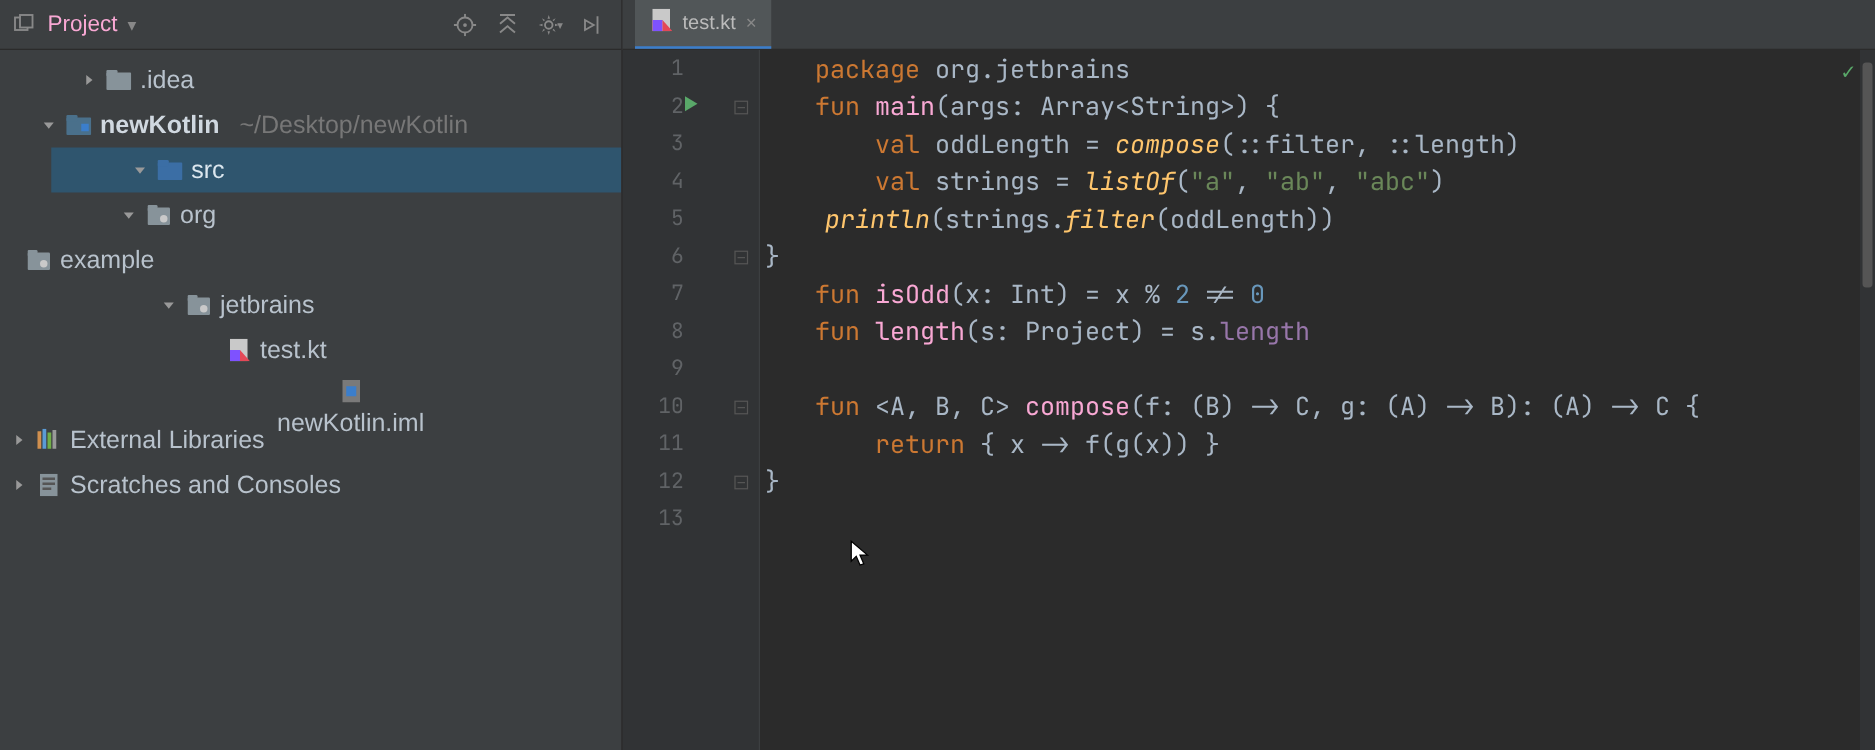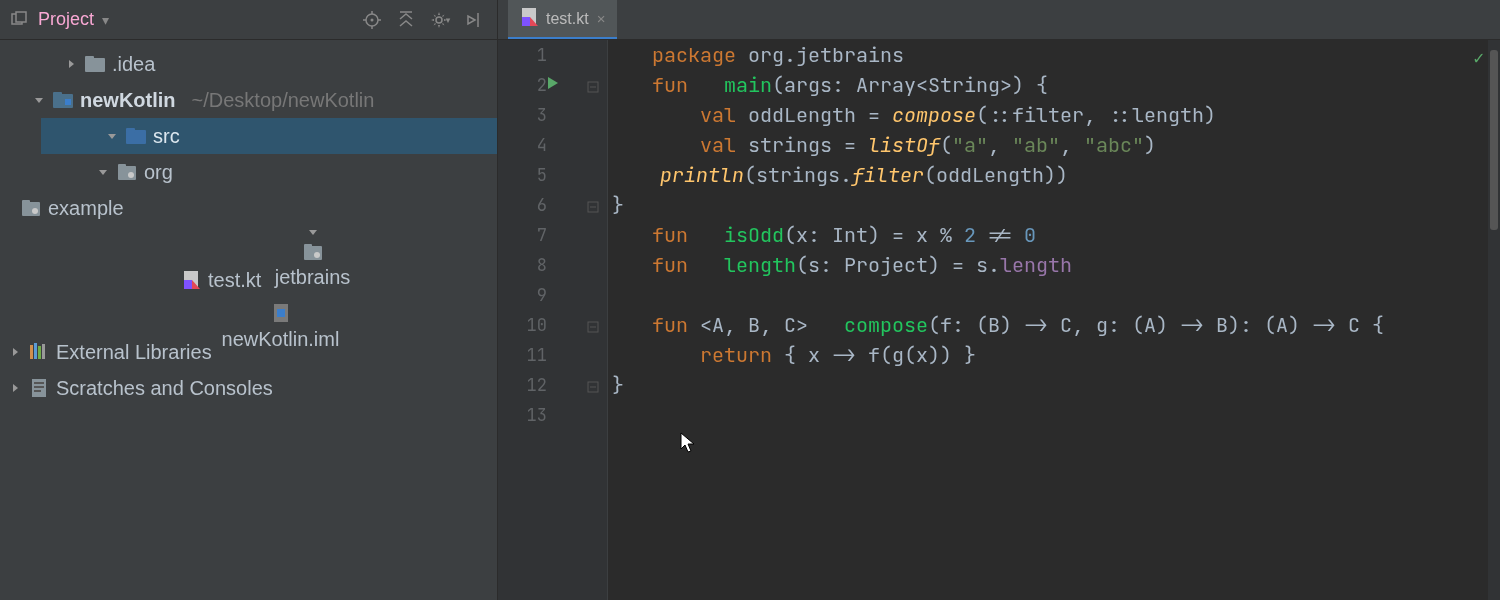--- a/index.html
+++ b/index.html
@@ -147,21 +147,21 @@
     padding-left: 4px;
     position: relative;
   }
   .code-line {
     height: 30px;
     display: flex;
     align-items: center;
     white-space: pre;
   }
   .kw { color: #cc7832; margin-left: 40px; }
-  .fn { color: #22c55e; margin-left: 24px; }
+  .fn { color: #f9a8d4; }
   .fn-i { color: #ffc66d; font-style: italic; }
   .str { color: #6a8759; }
   .num { color: #6897bb; }
   .prop { color: #9876aa; }
   .d { color: #a9b7c6; }
   .cursor-pointer {
     position: absolute;
     left: 72px; top: 392px;
     color: #eee;
   }
@@ -286,21 +286,21 @@
           <span class="arrow hidden"></span>
           <span class="node-icon">
             <svg width="18" height="16" viewBox="0 0 18 16">
               <rect x="0" y="2" width="18" height="14" rx="1" fill="#87939a"></rect>
               <rect x="0" y="0" width="8" height="5" rx="1" fill="#87939a"></rect>
               <circle cx="13" cy="11" r="3" fill="#c9c9c9"></circle>
             </svg>
           </span>
           <span class="tree-label">example</span>
         </div>
-        <div class="tree-row" style="padding-left: 128px; flex-direction: column;">
+        <div class="tree-row" style="padding-left: 128px;">
           <span class="arrow">
             <svg width="12" height="12" viewBox="0 0 12 12">
               <path d="M2 4 L10 4 L6 9 Z" fill="#999"></path>
             </svg>
           </span>
           <span class="node-icon">
             <svg width="18" height="16" viewBox="0 0 18 16">
               <rect x="0" y="2" width="18" height="14" rx="1" fill="#87939a"></rect>
               <rect x="0" y="0" width="8" height="5" rx="1" fill="#87939a"></rect>
               <circle cx="13" cy="11" r="3" fill="#c9c9c9"></circle>

